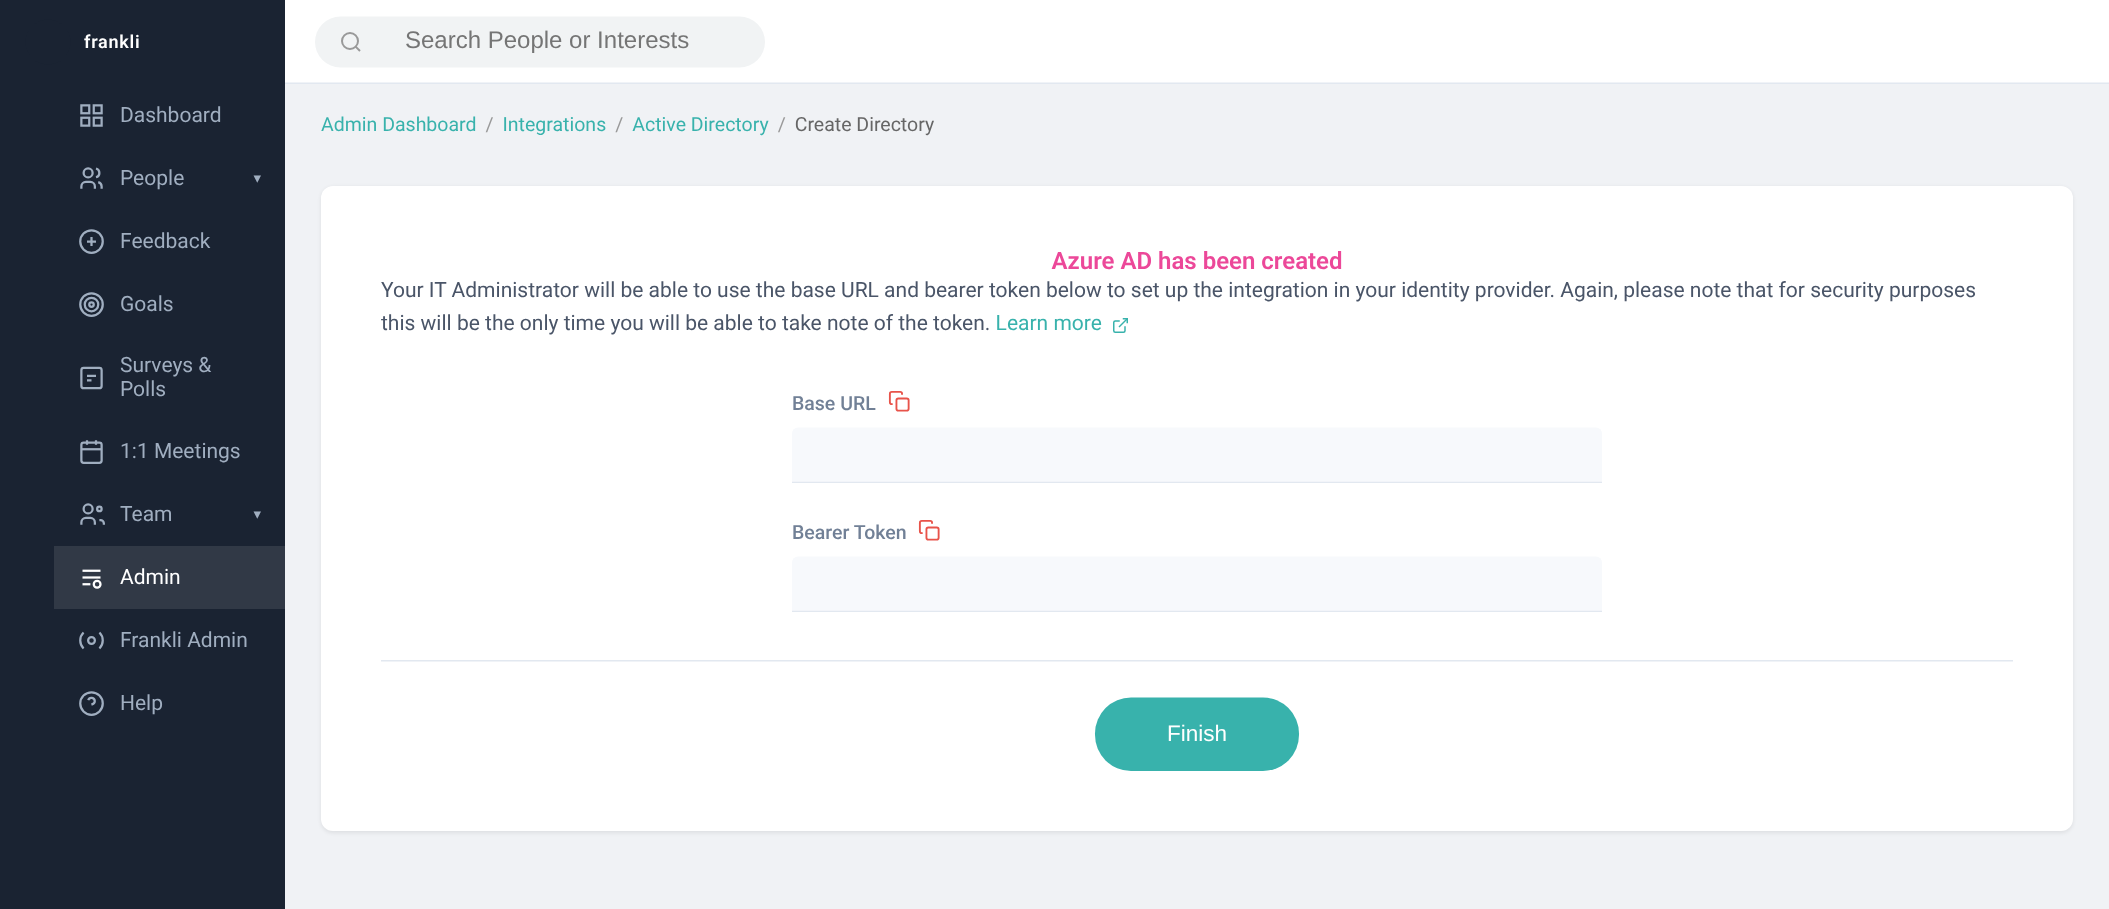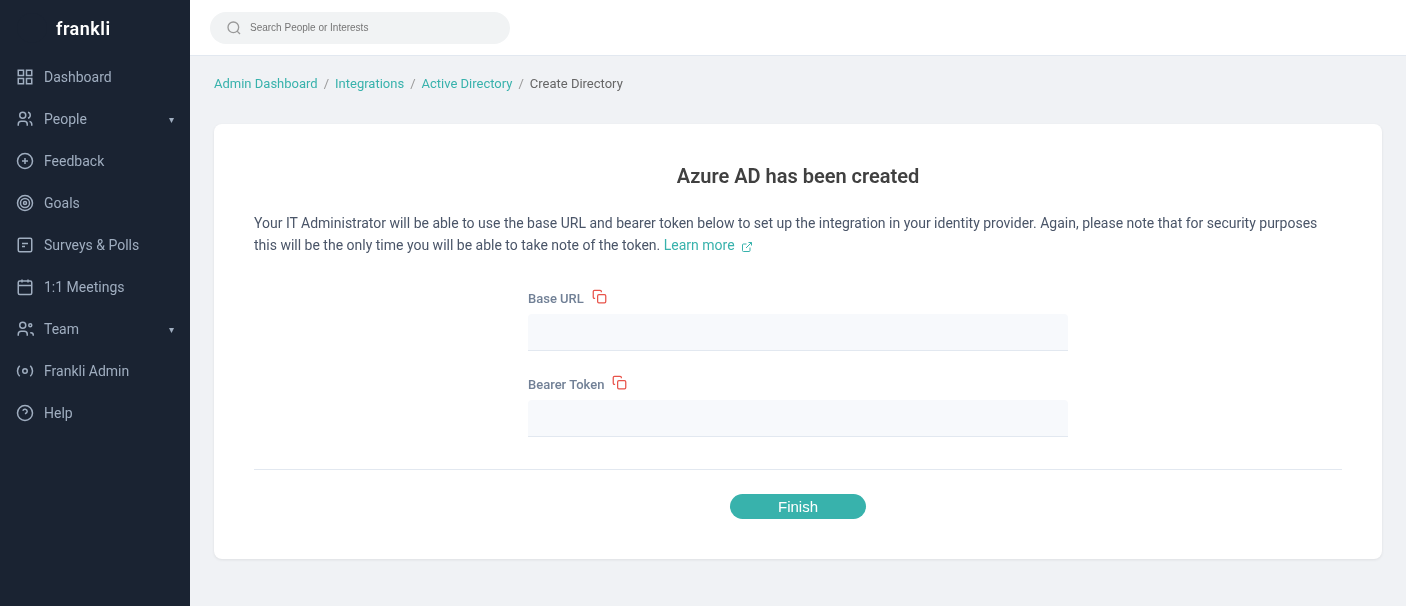--- a/index.html
+++ b/index.html
@@ -23,21 +23,21 @@
       display: flex;
       align-items: center;
       gap: 8px;
     }
     .logo-icon {
       width: 32px;
       height: 32px;
     }
     .logo-text {
       color: #fff;
-      font-size: 18px;
+      font-size: 12px;
       font-weight: 600;
       letter-spacing: 0.5px;
     }
 
     
     .layout {
       display: flex;
       height: 606px;
     }
 
@@ -54,20 +54,21 @@
       display: flex;
       align-items: center;
       gap: 10px;
       padding: 12px 16px;
       color: #a0aec0;
       cursor: pointer;
       font-size: 14px;
       font-weight: 400;
       transition: background 0.15s;
       position: relative;
+      margin-left: 36px;
     }
     .nav-item.active { background: rgba(255,255,255,0.1); color: #fff; }
     .nav-item .nav-icon {
       width: 18px;
       height: 18px;
       flex-shrink: 0;
       display: flex;
       align-items: center;
       justify-content: center;
     }
@@ -101,23 +102,24 @@
       background: #f1f3f4;
       border-radius: 24px;
       padding: 8px 16px;
       gap: 8px;
       width: 300px;
     }
     .search-bar input {
       border: none;
       background: transparent;
       outline: none;
-      font-size: 10px;
+      font-size: 16px;
       color: #666;
       width: 100%;
+      margin-left: 20px;
     }
     .search-icon-svg { color: #999; flex-shrink: 0; }
 
     
     .content {
       flex: 1;
       overflow-y: auto;
       padding: 20px 24px;
       background: #f0f2f5;
     }
@@ -136,25 +138,24 @@
 
     
     .card {
       background: #fff;
       border-radius: 8px;
       padding: 40px;
       box-shadow: 0 1px 3px rgba(0,0,0,0.08);
     }
 
     .card-title {
-      font-size: 20px;
+      font-size: 16px;
       font-weight: 600;
-      color: #404040;
+      color: #ec4899;
       text-align: center;
-      margin-bottom: 24px;
     }
 
     .card-description {
       font-size: 14px;
       color: #4a5568;
       line-height: 1.6;
       margin-bottom: 32px;
       max-width: 100%;
     }
     .card-description a {
@@ -201,21 +202,21 @@
       margin: 32px 0 24px 0;
     }
 
     .finish-btn {
       display: block;
       margin: 0 auto;
       background: #38b2ac;
       color: #fff;
       border: none;
       border-radius: 24px;
-      padding: 4px 48px;
+      padding: 16px 48px;
       font-size: 15px;
       font-weight: 500;
       cursor: pointer;
       transition: background 0.15s;
     }
 
     
     svg { display: inline-block; }
   </style>
 </head>
@@ -313,20 +314,31 @@
             <circle cx="9" cy="7" r="4"></circle>
             <path d="M3 21v-2a4 4 0 0 1 4-4h4a4 4 0 0 1 4 4v2"></path>
             <circle cx="19" cy="7" r="2"></circle>
             <path d="M23 21v-1a3 3 0 0 0-3-3h-1"></path>
           </svg>
       </span>
       <span class="nav-label">Team</span>
       <span class="chevron">▾</span>
     </div>
 
+    <div class="nav-item active">
+      <span class="nav-icon">
+        <svg width="18" height="18" viewBox="0 0 24 24" fill="none" stroke="#fff" stroke-width="2">
+            <line x1="4" y1="6" x2="20" y2="6"></line>
+            <line x1="4" y1="12" x2="20" y2="12"></line>
+            <line x1="4" y1="18" x2="11" y2="18"></line>
+            <circle cx="17" cy="18" r="3"></circle>
+          </svg>
+      </span>
+      <span class="nav-label" style="color:#fff;">Admin</span>
+    </div>
 
     <div class="nav-item">
       <span class="nav-icon">
         <svg width="18" height="18" viewBox="0 0 24 24" fill="none" stroke="#a0aec0" stroke-width="2">
             <circle cx="12" cy="12" r="3"></circle>
             <path d="M19.07 4.93a10 10 0 0 1 0 14.14M4.93 4.93a10 10 0 0 0 0 14.14"></path>
           </svg>
       </span>
       <span class="nav-label">Frankli Admin</span>
     </div>

